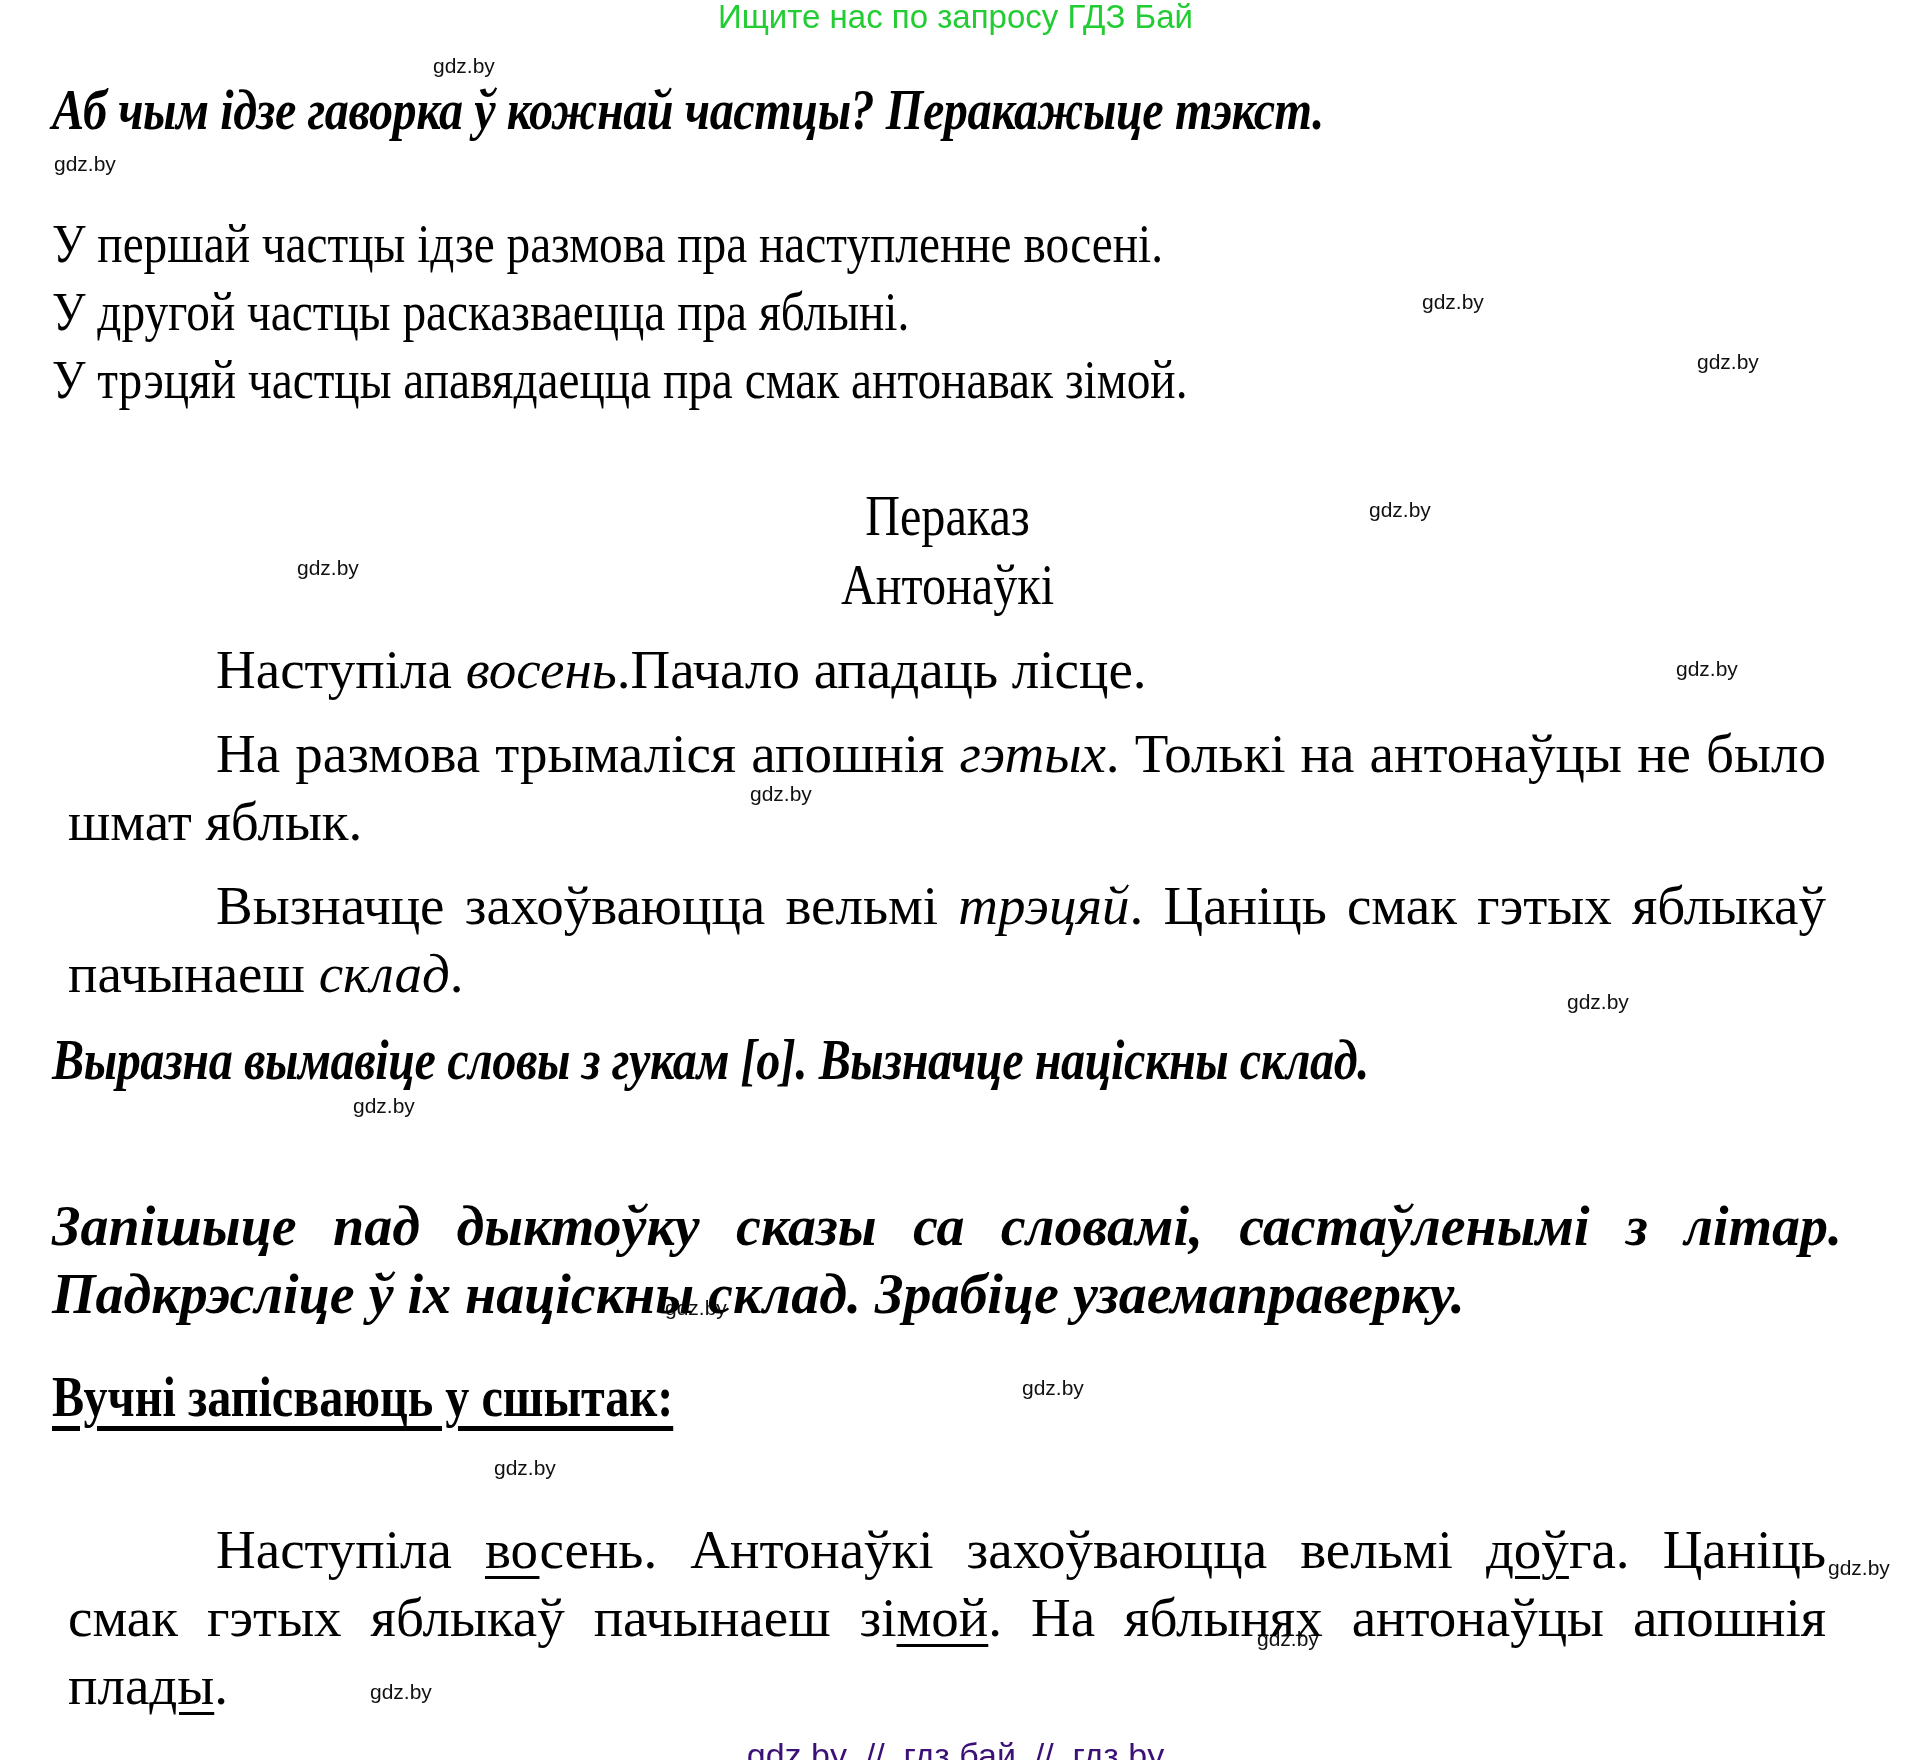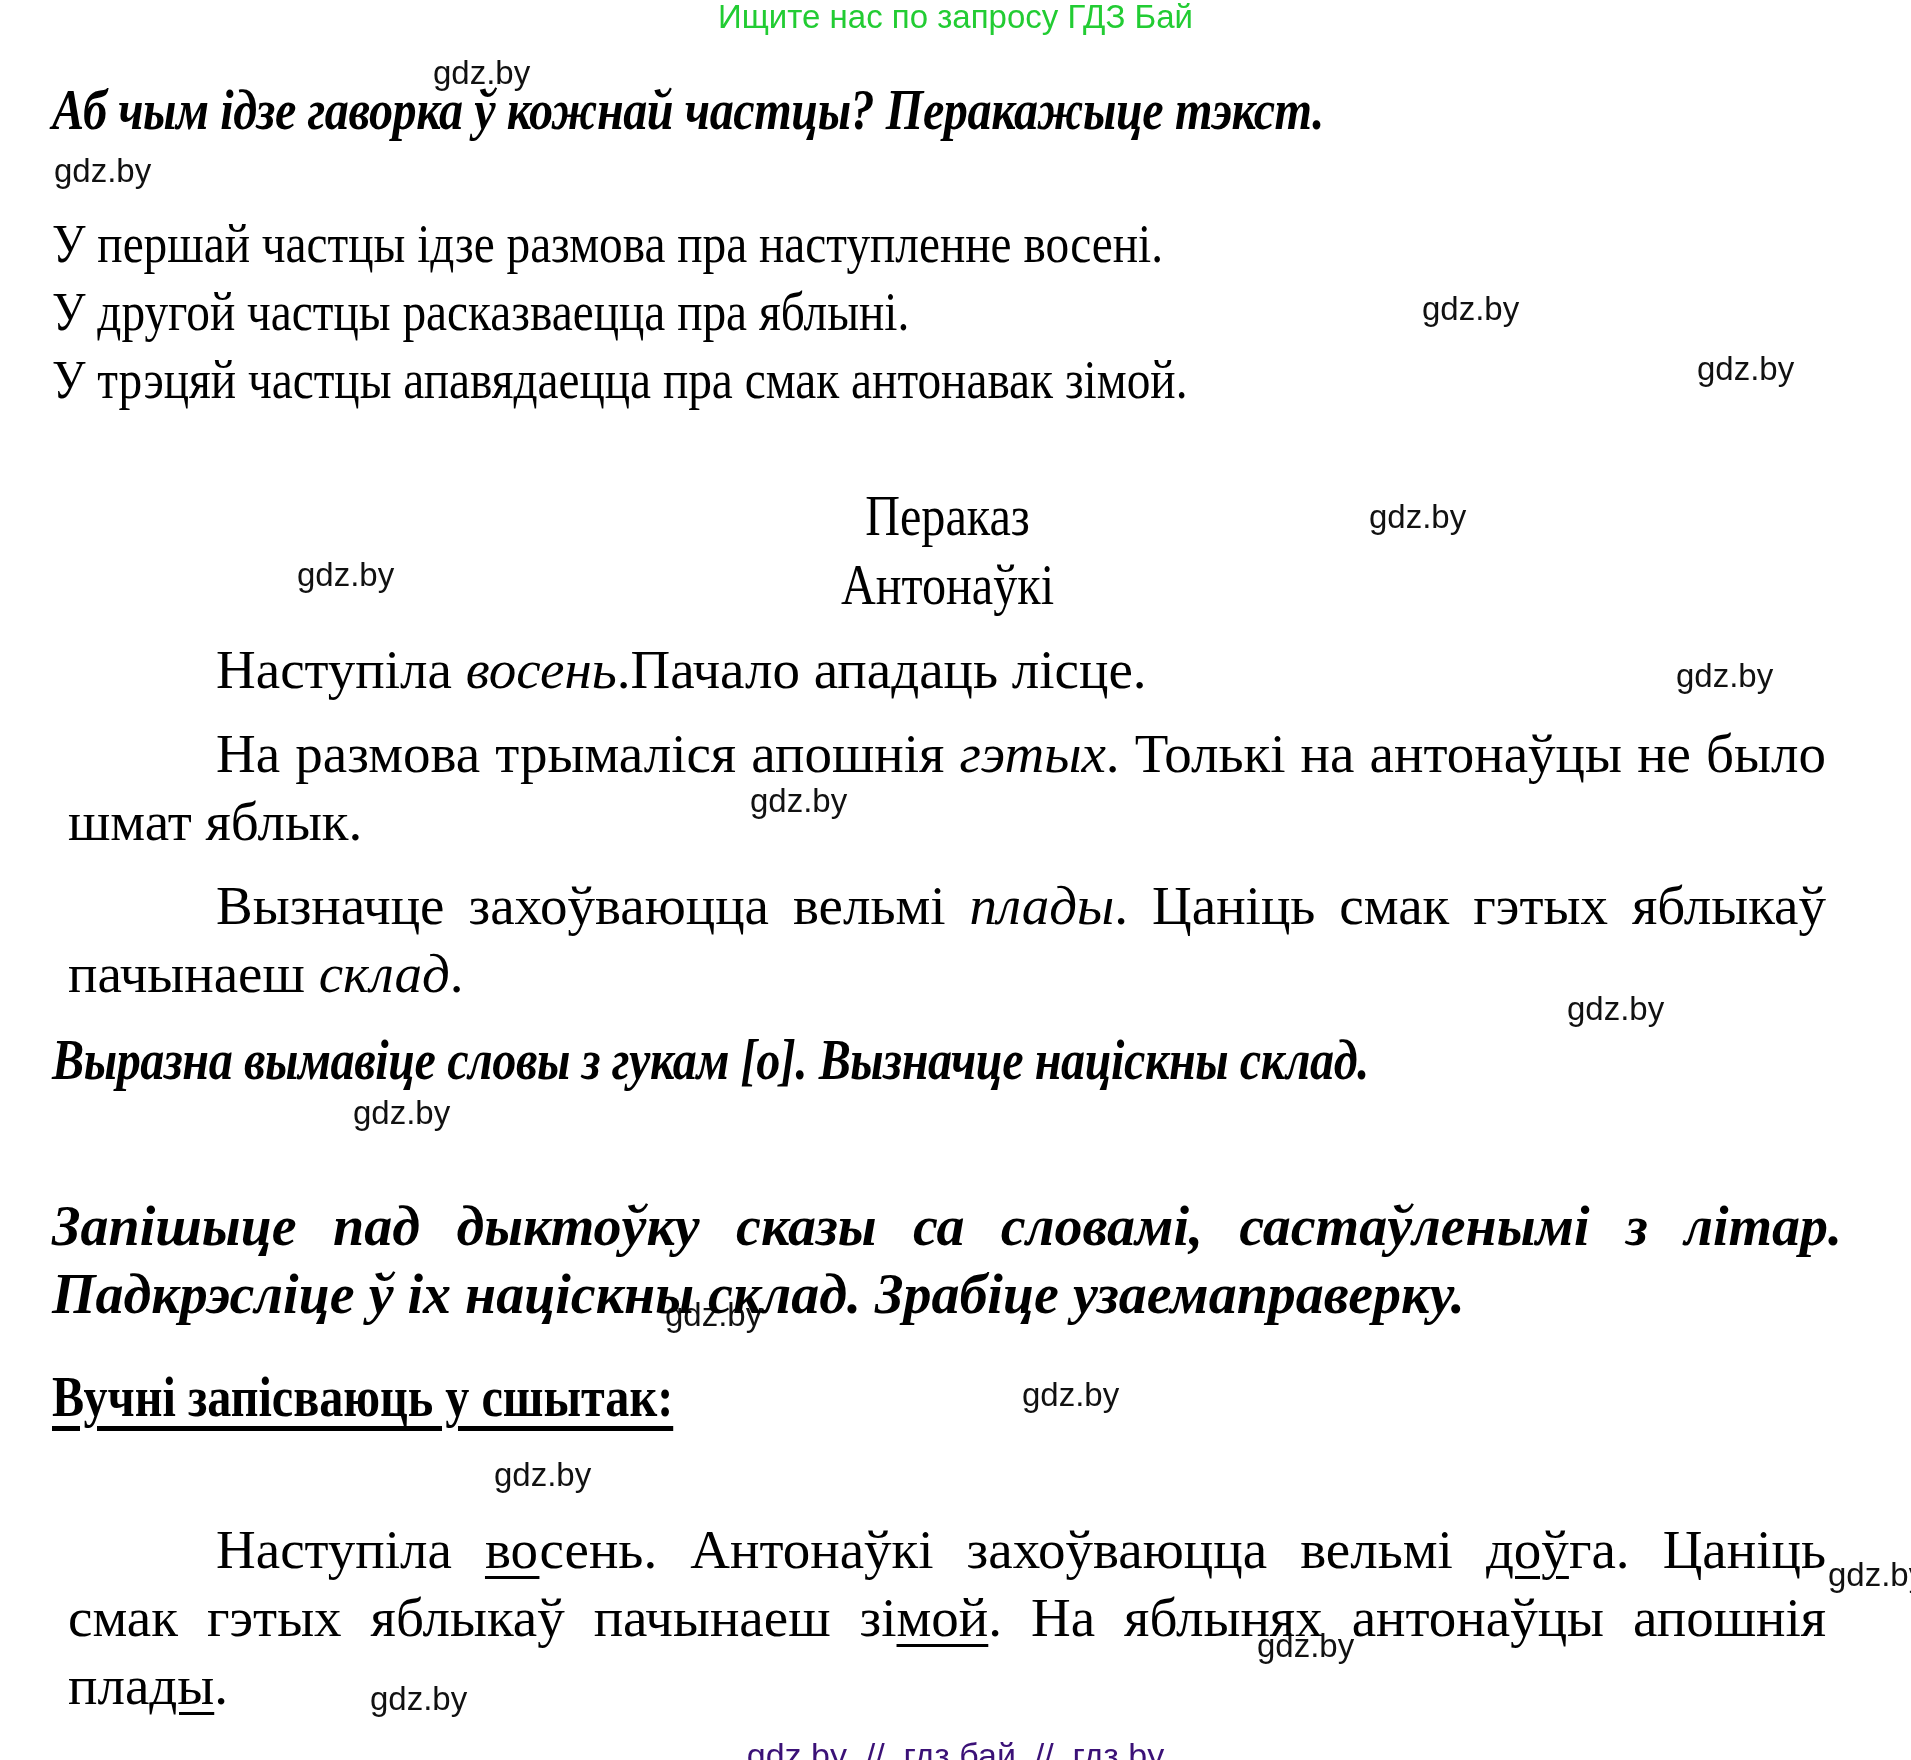--- a/index.html
+++ b/index.html
@@ -2,21 +2,21 @@
 <html><head>
 <meta charset="utf-8">
 <style>
   html, body { margin: 0; padding: 0; background: #ffffff; }
   body { width: 1911px; height: 1760px; position: relative; overflow: hidden; }
   .abs { position: absolute; white-space: nowrap; }
   .serif { font-family: "Liberation Serif", "DejaVu Serif", serif; color: #000; }
   .sans { font-family: "Liberation Sans", "DejaVu Sans", sans-serif; }
   .banner { color: #22cc33; font-size: 33px; }
   .footer { color: #3b1177; font-size: 34px; }
-  .wm { font-family: "Liberation Sans", "DejaVu Sans", sans-serif; font-size: 33px; color: #111; }
+  .wm { font-family: "Liberation Sans", "DejaVu Sans", sans-serif; font-size: 21px; color: #111; }
   .task { font-weight: bold; font-style: italic; font-size: 56px; letter-spacing: -0.5px; transform: scaleX(0.86); transform-origin: left top; }
   .body-line { font-size: 55px; transform: scaleX(0.86); transform-origin: left top; }
   .title { font-size: 56px; transform: scaleX(0.86); transform-origin: center top; }
   .justify-block { position: absolute; left: 52px; width: 1790px; font-size: 55px; line-height: 68px; text-align: justify; }
   .justify-block p { margin: 16px; text-indent: 148px; }
   .it { font-style: italic; }
   .ul { text-decoration: underline; text-decoration-thickness: 3px; text-underline-offset: 8px; }
   .task-block { position: absolute; left: 52px; width: 1790px; font-weight: bold; font-style: italic; font-size: 56px; line-height: 68px; text-align: justify; }
   .section-head { font-weight: bold; font-size: 56px; text-decoration: underline; text-decoration-thickness: 5px; text-underline-offset: 10px; transform: scaleX(0.86); transform-origin: left top; }
 </style>
@@ -47,21 +47,21 @@
 <div class="abs serif body-line" style="left:52px; top:212px;">У першай частцы ідзе размова пра наступленне восені.</div>
 <div class="abs serif body-line" style="left:52px; top:280px;">У другой частцы расказваецца пра яблыні.</div>
 <div class="abs serif body-line" style="left:52px; top:348px;">У трэцяй частцы апавядаецца пра смак антонавак зімой.</div>
 
 <div class="abs serif title" style="left:0; width:1895px; text-align:center; top:484px;">Пераказ</div>
 <div class="abs serif title" style="left:0; width:1895px; text-align:center; top:553px;">Антонаўкі</div>
 
 <div class="justify-block serif" style="top:620px;">
   <p><span>Наступіла </span><span class="it">восень</span><span>.Пачало ападаць лісце.</span></p>
   <p><span>На размова трымаліся апошнія </span><span class="it">гэтых</span><span>. Толькі на антонаўцы не было шмат яблык.</span></p>
-  <p><span>Вызначце захоўваюцца вельмі </span><span class="it">плады</span><span>. Цаніць смак гэтых яблыкаў пачынаеш </span><span class="it">склад</span><span>.</span></p>
+  <p><span>Вызначце захоўваюцца вельмі </span><span class="it">трэцяй</span><span>. Цаніць смак гэтых яблыкаў пачынаеш </span><span class="it">склад</span><span>.</span></p>
 </div>
 
 <div class="abs serif task" style="left:52px; top:1028px;">Выразна вымавіце словы з гукам [о]. Вызначце націскны склад.</div>
 
 <div class="task-block serif" style="top:1192px;">Запішыце пад дыктоўку сказы са словамі, састаўленымі з літар. Падкрэсліце ў іх націскны склад. Зрабіце узаемаправерку.</div>
 
 <div class="abs serif section-head" style="left:52px; top:1365px;">Вучні запісваюць у сшытак:</div>
 
 <div class="justify-block serif" style="top:1500px;">
   <p><span>Наступіла </span><span class="ul">во</span><span>сень. Антонаўкі захоўваюцца вельмі </span><span class="ul">доў</span><span>га. Цаніць смак гэтых яблыкаў пачынаеш зі</span><span class="ul">мой</span><span>. На яблынях антонаўцы апошнія пла</span><span class="ul">ды</span><span>.</span></p>

